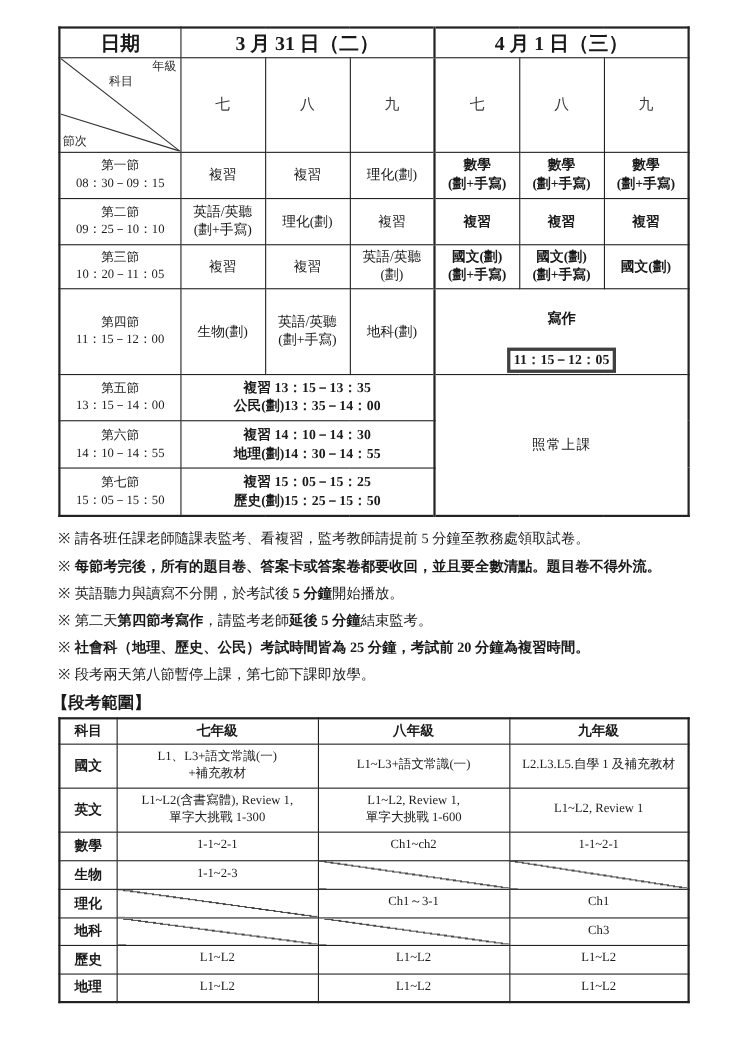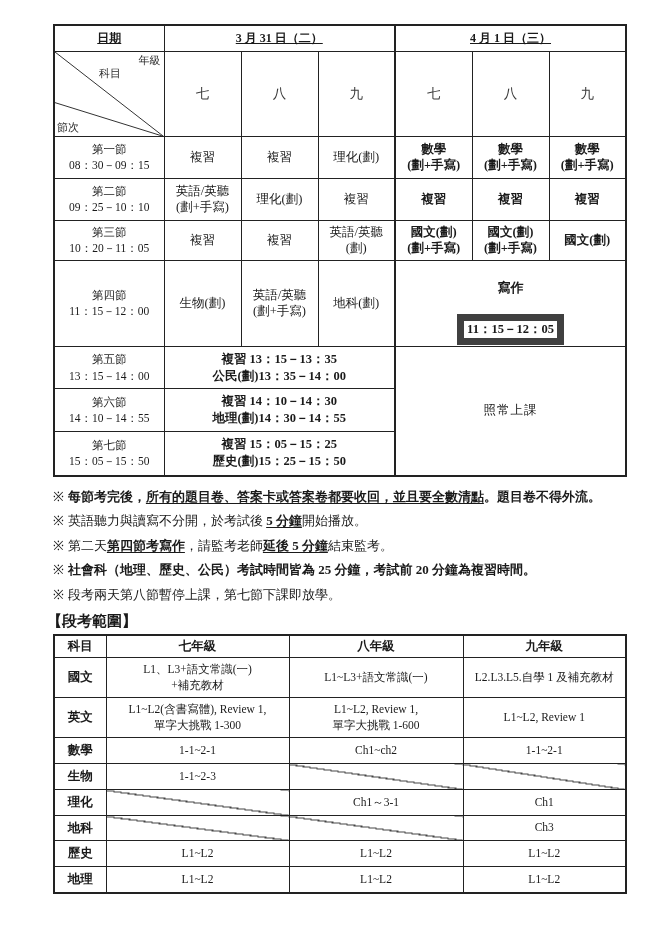--- a/index.html
+++ b/index.html
@@ -23,45 +23,45 @@
   td { overflow:hidden; }
 
   
   .t1 { width:572px; border:2px solid #222; }
   .t1 td {
     border:1px solid #222; text-align:center; vertical-align:middle;
     font-size:12.5px; line-height:1.35; padding:1px 2px; white-space:pre-line;
   }
   .t1 td.d2 { border-left:2px solid #222; }
   .t1 .bold, .t1 .b { font-weight:bold; }
-  .t1 .rd td { font-size:12px;text-decoration:underline; }
+  .t1 .rd td { font-size:18px; }
   .t1 .pl { font-size:11.5px; line-height:1.4; white-space:normal; }
   .t1 .grade { font-size:13.5px; color:#3a3a3a; }
 
   .corner { position:relative; padding:0 !important; }
   .corner svg { position:absolute; left:0; top:0; width:100%; height:100%; }
   .corner svg line { stroke:#333; stroke-width:1; vector-effect:non-scaling-stroke; }
   .corner span { position:absolute; font-size:11px; line-height:1; color:#2a2a2a; }
   .c-grade  { top:3px; right:3px; }
   .c-subject{ top:16px; left:44px; }
   .c-period { bottom:3px; left:2px; }
 
   .wcell .wlabel { font-size:13px; }
   .wcell .wtime {
-    display:inline-block; border:7px solid #404040; padding:0 3px;
+    display:inline-block; border:3px solid #404040; padding:0 3px;
     font-size:12.5px; line-height:1.35; margin-top:1px;
   }
   .nc { font-size:13px; letter-spacing:1px; }
 
   
   .notes { margin:12px 0 0 0; }
   .note { font-size:13px; line-height:1.28; margin:0 0 8px 0; white-space:nowrap; }
   .note .mk { margin-right:4px; }
   .note .b { font-weight:bold;text-align:right; }
-  .note .u { text-decoration:underline; text-underline-offset:2px; }
+  .note .u { text-underline-offset:2px; }
 
   
   .scope-heading { font-size:15px; font-weight:bold; margin:2px 0 3px -6px; }
   .t2 { width:572px; border:2px solid #222; }
   .t2 td {
     border:1px solid #222; text-align:center; vertical-align:middle;
     font-size:11.5px; line-height:1.35; padding:1px 2px; white-space:pre-line;
   }
   .t2 .hd, .t2 .subj { font-weight:bold; font-size:12.5px; }
   .t2 td.diag {
@@ -195,20 +195,21 @@
           <div>第七節</div>
           <div>15：05－15：50</div>
         </td>
         <td colspan="3" class="b">複習 15：05－15：25
 歷史(劃)15：25－15：50</td>
       </tr>
     </tbody>
   </table>
 
   <div class="notes">
+    <div class="note"><span class="mk">※</span><span>請各班任課老師隨課表監考、看複習，監考教師請提前 5 分鐘至教務處領取試卷。</span></div>
     <div class="note"><span class="mk">※</span><span class="b">每節考完後，</span><span class="b u">所有的題目卷、答案卡或答案卷都要收回，並且要全數清點</span><span class="b">。題目卷不得外流。</span></div>
     <div class="note"><span class="mk">※</span><span>英語聽力與讀寫不分開，於考試後 </span><span class="b u">5 分鐘</span><span>開始播放。</span></div>
     <div class="note"><span class="mk">※</span><span>第二天</span><span class="b u">第四節考寫作</span><span>，請監考老師</span><span class="b u">延後 5 分鐘</span><span>結束監考。</span></div>
     <div class="note"><span class="mk">※</span><span class="b">社會科（地理、歷史、公民）考試時間皆為 25 分鐘，考試前 20 分鐘為複習時間。</span></div>
     <div class="note"><span class="mk">※</span><span>段考兩天第八節暫停上課，第七節下課即放學。</span></div>
   </div>
 
   <div class="scope-heading">【段考範圍】</div>
 
   <table class="t2">

